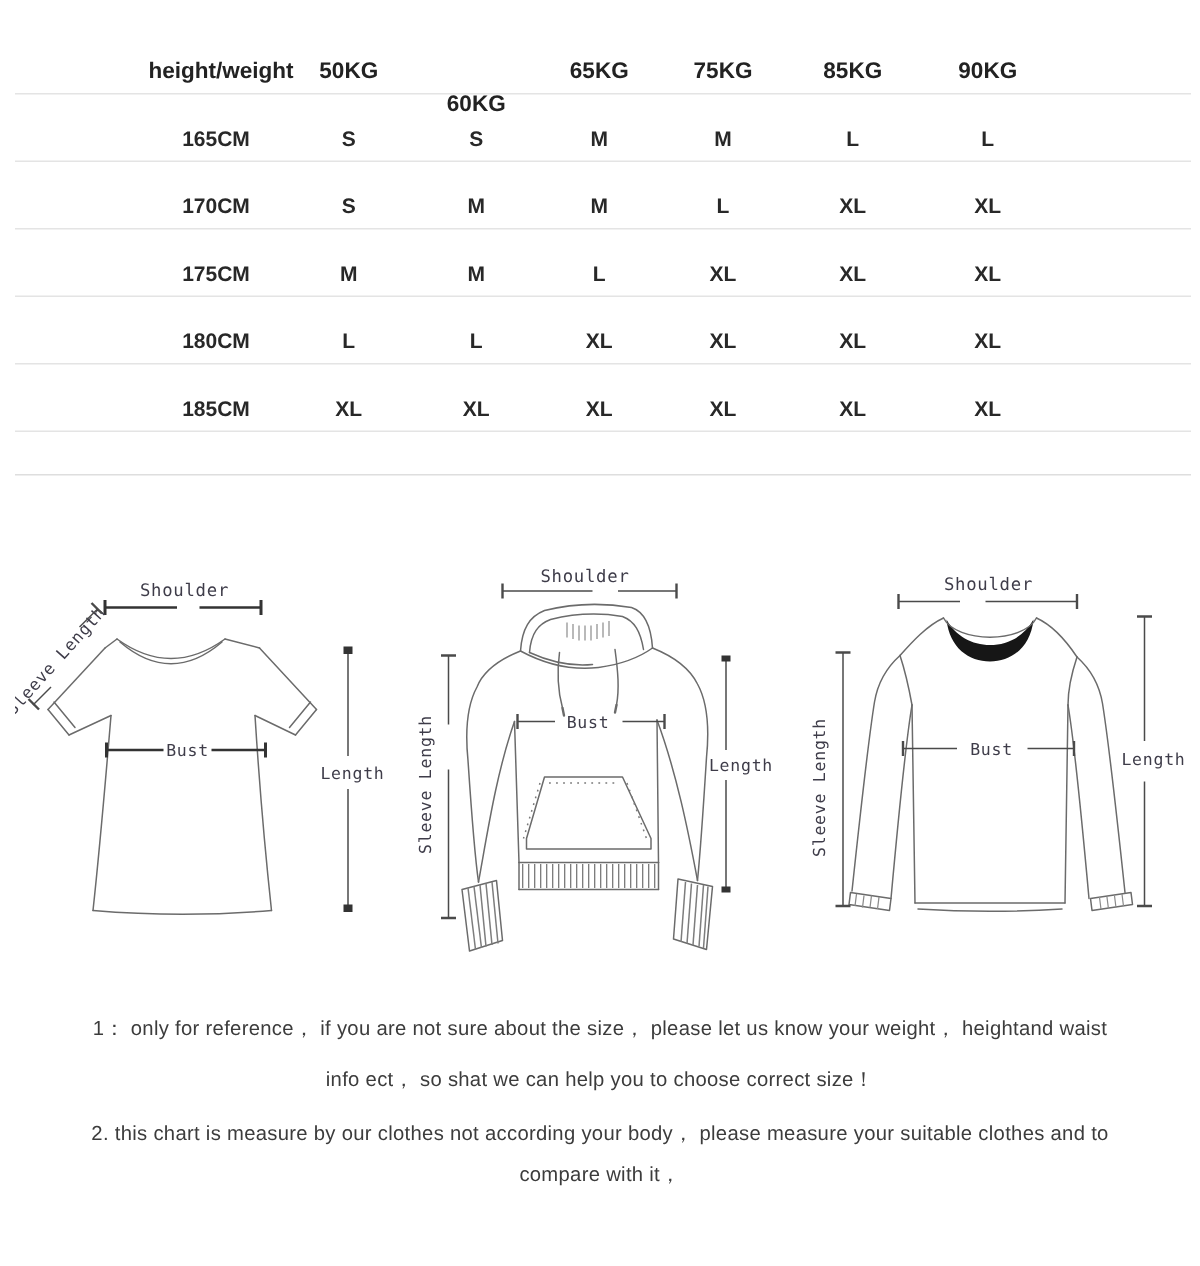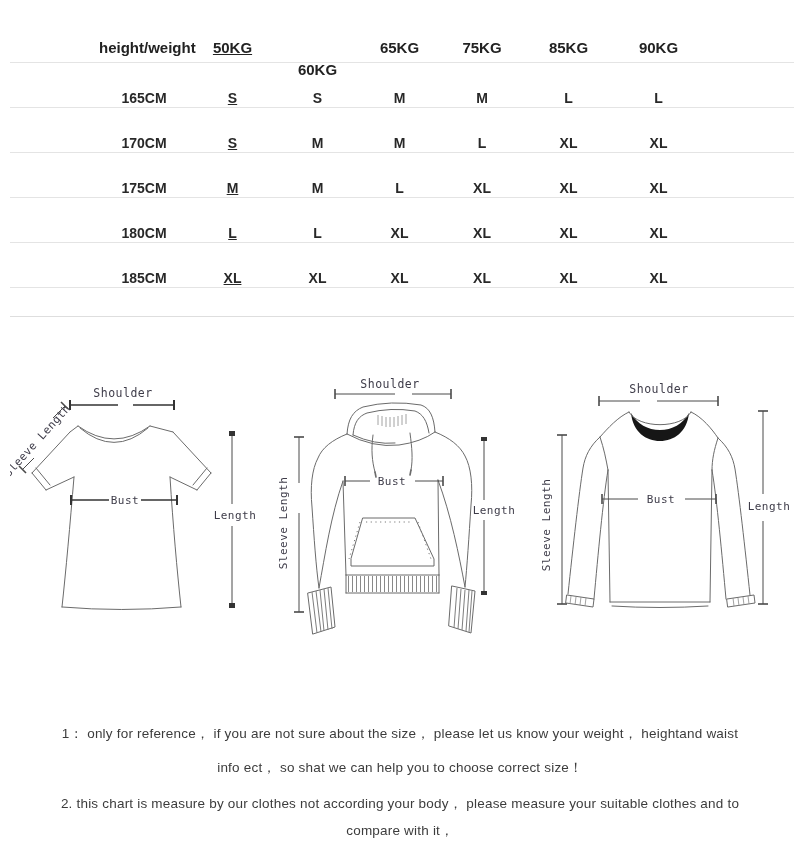--- a/index.html
+++ b/index.html
@@ -3,42 +3,42 @@
 <meta charset="utf-8">
 <style>
   html,body{margin:0;padding:0;background:#fff;}
   .page{position:relative;width:800px;height:844px;background:#ffffff;overflow:hidden;
         font-family:"Liberation Sans",sans-serif;color:#2b2b2b;}
   
   .size-table{position:absolute;left:0;top:32px;width:100%;}
   .trow{display:flex;align-items:flex-end;margin:0 6px 0 10px;padding-left:89px;
         border-bottom:1px solid #e4e4e4;box-sizing:border-box;}
   .trow.head{height:31px;align-items:center;padding-bottom:0;}
-  .trow.body{height:45px;padding-bottom:1px;}
+  .trow.body{height:45px;padding-bottom:7px;}
   .tcell{text-align:center;font-weight:700;font-size:14px;white-space:nowrap;color:#282828;}
   .trow.head .tcell{font-size:15px;color:#222;}
-  .c0{width:90px;}.c1{width:87px;text-decoration:underline;}.c2{width:83px;margin-top:44px;}.c3{width:81px;}.c4{width:84px;}.c5{width:89px;}.c6{width:91px;}
+  .c0{width:90px;}.c1{width:87px;}.c2{width:83px;margin-top:44px;}.c3{width:81px;}.c4{width:84px;}.c5{width:89px;}.c6{width:91px;}
   .tail-line{position:absolute;left:10px;right:6px;top:316px;border-top:1px solid #dedede;}
   
   .diag{position:absolute;top:355px;}
   .d1{left:10px;}
   .d2{left:275px;}
   .d3{left:540px;}
   .lbl{font-family:"DejaVu Sans Mono",monospace;font-size:11px;fill:#3e3c49;letter-spacing:.5px;}
   .lblb{font-family:"DejaVu Sans Mono",monospace;font-size:11.5px;fill:#3e3c49;letter-spacing:.5px;}
   .sketch{stroke:#6b6b6b;stroke-width:1;fill:none;stroke-linecap:round;stroke-linejoin:round;}
   .sketch-light{stroke:#8a8a8a;stroke-width:.8;fill:none;}
   .meas{stroke:#4a4a4a;stroke-width:1;fill:none;}
   .meas-dark{stroke:#333;stroke-width:1.6;fill:none;}
   .tick{stroke:#333;stroke-width:2;fill:none;}
   .dots{stroke:#7a7a7a;stroke-width:1;fill:none;stroke-dasharray:1.2,3.5;}
   .ribs{stroke:#7d7d7d;fill:none;}
   
   .note{position:absolute;left:0;width:100%;text-align:center;font-size:13.5px;
-        color:#3c3c3c;letter-spacing:.2px;white-space:nowrap;margin-top:48px;}
+        color:#3c3c3c;letter-spacing:.2px;white-space:nowrap;}
   .n1{top:677px;}.n2{top:711px;}.n3{top:747px;}.n4{top:774px;}
 </style>
 </head>
 <body>
 
 <div class="page">
 
   <div class="size-table">
     <div class="trow head">
       <div class="tcell c0">height/weight</div>

